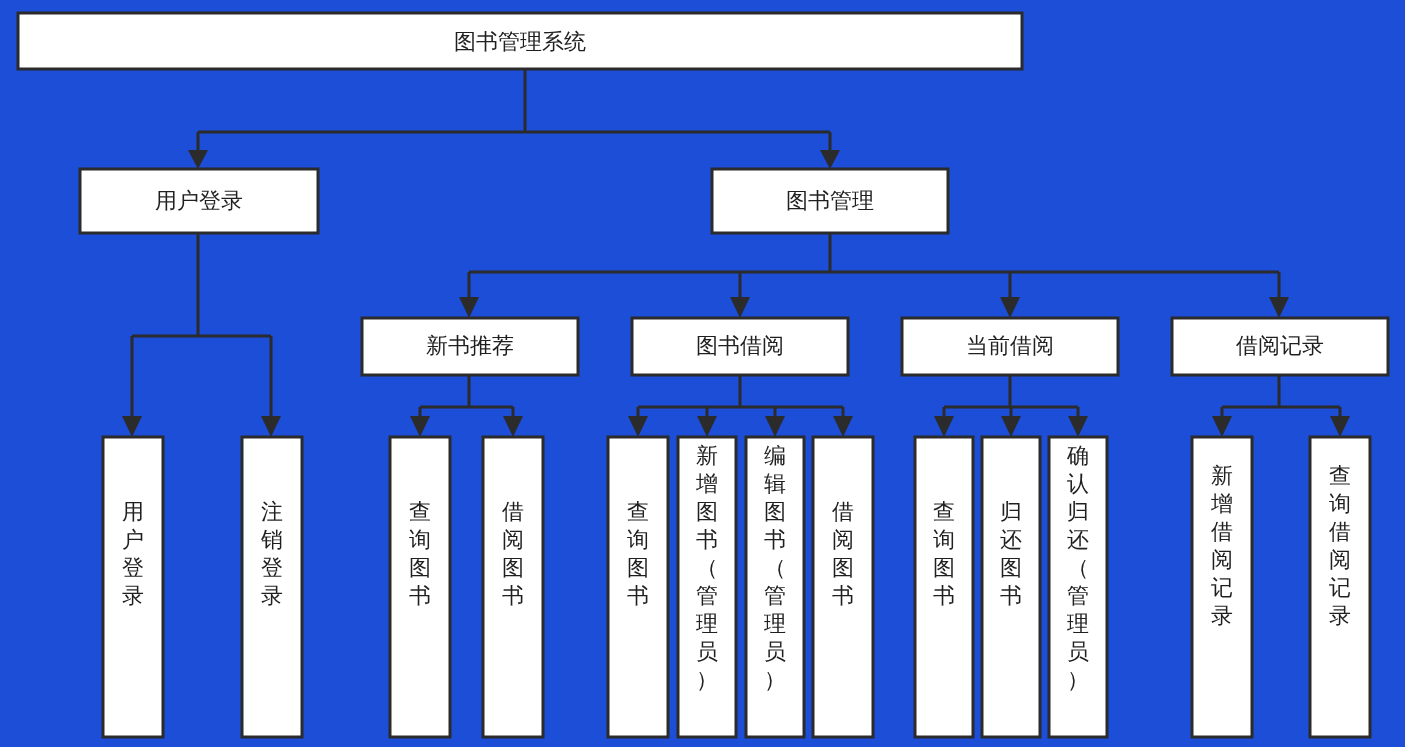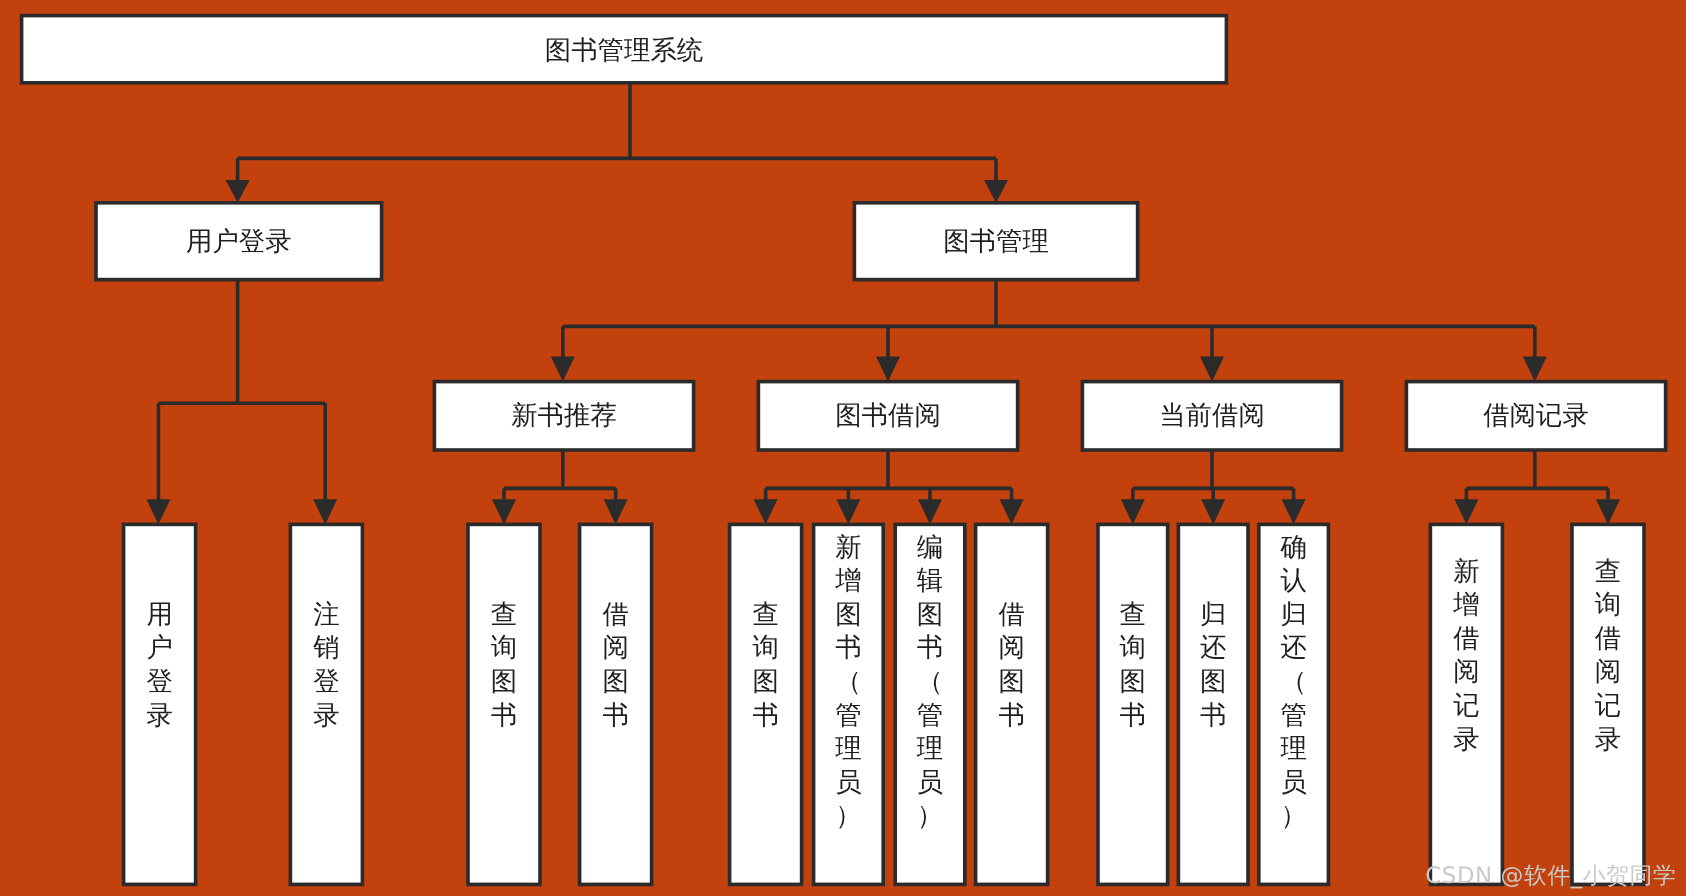--- a/index.html
+++ b/index.html
@@ -8,21 +8,21 @@
     padding: 0;
     background: #ffffff;
   }
   body {
     font-family: "DejaVu Sans", "Liberation Sans", sans-serif;
   }
   #diagram-root {
     position: relative;
     width: 1405px;
     height: 747px;
-    background: #c2410c;
+    background: #1d4ed8;
     overflow: hidden;
   }
   svg#flow-svg {
     position: absolute;
     left: 0;
     top: 0;
     width: 1405px;
     height: 747px;
     display: block;
   }
@@ -236,14 +236,13 @@
       <text class="node-label-v" x="1222" y="483"><tspan x="1222" dy="0">新</tspan><tspan x="1222" dy="28">增</tspan><tspan x="1222" dy="28">借</tspan><tspan x="1222" dy="28">阅</tspan><tspan x="1222" dy="28">记</tspan><tspan x="1222" dy="28">录</tspan></text>
     </g>
 
     <g>
       <rect class="node-box" x="1310" y="437" width="60" height="300"></rect>
       <text class="node-label-v" x="1340" y="483"><tspan x="1340" dy="0">查</tspan><tspan x="1340" dy="28">询</tspan><tspan x="1340" dy="28">借</tspan><tspan x="1340" dy="28">阅</tspan><tspan x="1340" dy="28">记</tspan><tspan x="1340" dy="28">录</tspan></text>
     </g>
 
   </svg>
 
-  <div class="watermark-text">CSDN @软件_小贺同学</div>
 </div>
 
 </body></html>

